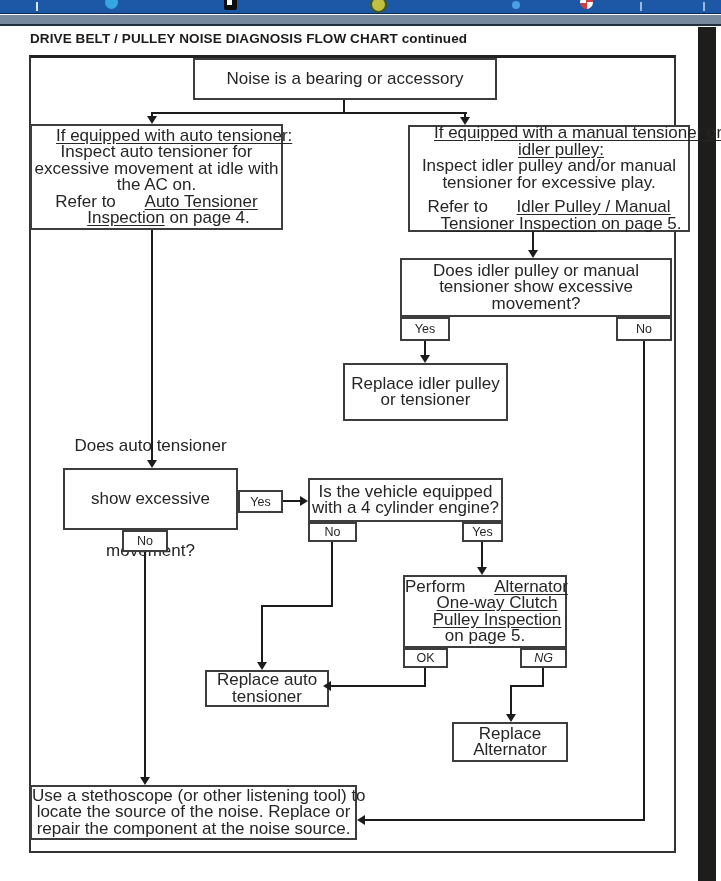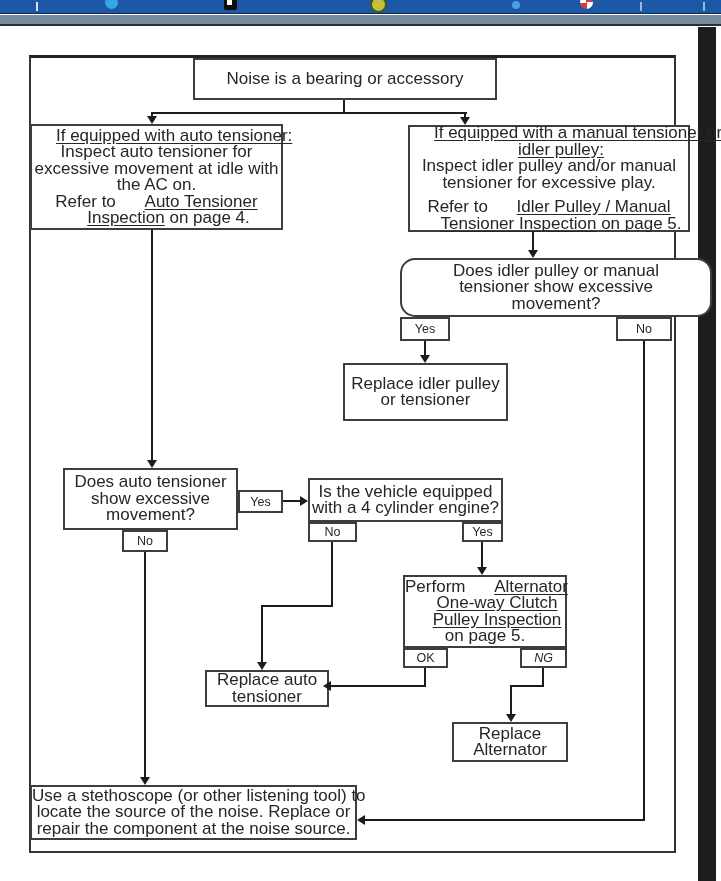--- a/index.html
+++ b/index.html
@@ -43,20 +43,21 @@
     <span class="icn circ" style="left: 370px; top: -4px; width: 13px; height: 13px; border: 2px solid rgb(68, 85, 30); background: rgb(194, 191, 65);"></span>
     <span class="icn circ" style="left: 512px; top: 1px; width: 8px; height: 8px; background: rgb(74, 160, 228);"></span>
     <span class="icn circ" style="left:580px;top:-4px;width:13px;height:13px;background:conic-gradient(#d04040 0 25%, #ffffff 0 50%, #d04040 0 75%, #ffffff 0);"></span>
     <span class="icn" style="left:640px;top:2px;width:2px;height:9px;background:rgba(225,236,248,.65);"></span>
     <span class="icn" style="left:703px;top:2px;width:2px;height:9px;background:rgba(225,236,248,.65);"></span>
   </div>
   <div class="abs" id="bar2"></div>
 
   <div class="abs" id="edge-strip"></div>
 
+  <div class="abs" id="page-title">DRIVE BELT / PULLEY NOISE DIAGNOSIS FLOW CHART continued</div>
 
   <div class="abs" id="frame"></div>
 
   <div class="box" style="left:193px;top:58px;width:304px;height:42px;">
     <div class="ln">Noise is a bearing or accessory</div>
   </div>
 
   <div class="box" style="left:30px;top:124px;width:253px;height:106px;">
     <div class="ln u">If equipped with auto tensioner:</div>
     <div class="ln">Inspect auto tensioner for</div>
@@ -68,38 +69,38 @@
 
   <div class="box" style="left:408px;top:125px;width:282px;height:107px;">
     <div class="ln u">If equipped with a manual tensioner or</div>
     <div class="ln u">idler pulley:</div>
     <div class="ln">Inspect idler pulley and/or manual</div>
     <div class="ln">tensioner for excessive play.</div>
     <div class="ln" style="margin-top:8px;"><span>Refer to </span><span class="u">Idler Pulley / Manual</span></div>
     <div class="ln"><span class="u">Tensioner Inspection</span><span> on page 5.</span></div>
   </div>
 
-  <div class="box" style="left:400px;top:258px;width:312px;height:59px;border-radius:15px;">
+  <div class="box" style="left:400px;top:258px;width:272px;height:59px;">
     <div class="ln">Does idler pulley or manual</div>
     <div class="ln">tensioner show excessive</div>
     <div class="ln">movement?</div>
   </div>
   <div class="tag" style="left:400px;top:317px;width:50px;height:24px;">
       <span>Yes</span>
     </div>
   <div class="tag" style="left:616px;top:317px;width:56px;height:24px;">
       <span>No</span>
     </div>
 
   <div class="box" style="left:343px;top:363px;width:165px;height:58px;text-align:center;">
     <div class="ln">Replace idler pulley</div>
     <div class="ln">or tensioner</div>
   </div>
 
-  <div class="box" style="left:63px;top:468px;width:175px;height:62px;">
+  <div class="box" style="left:63px;top:468px;width:175px;height:62px;gap:36px;">
     <div class="ln">Does auto tensioner</div>
     <div class="ln">show excessive</div>
     <div class="ln">movement?</div>
   </div>
   <div class="tag" style="left:238px;top:490px;width:45px;height:23px;">
       <span>Yes</span>
     </div>
   <div class="tag" style="left:122px;top:530px;width:46px;height:22px;">
       <span>No</span>
     </div>

